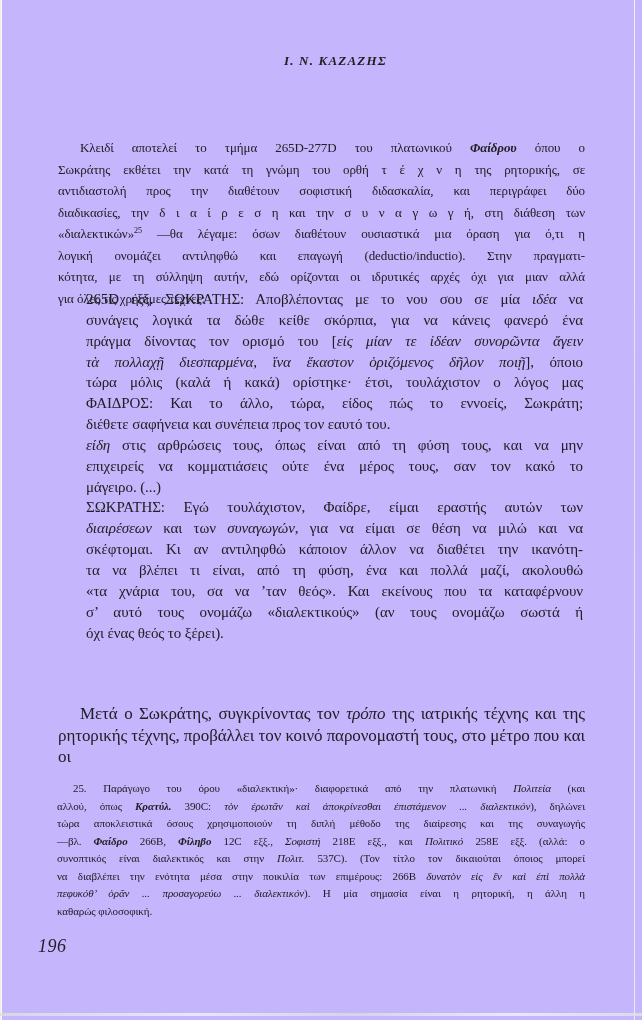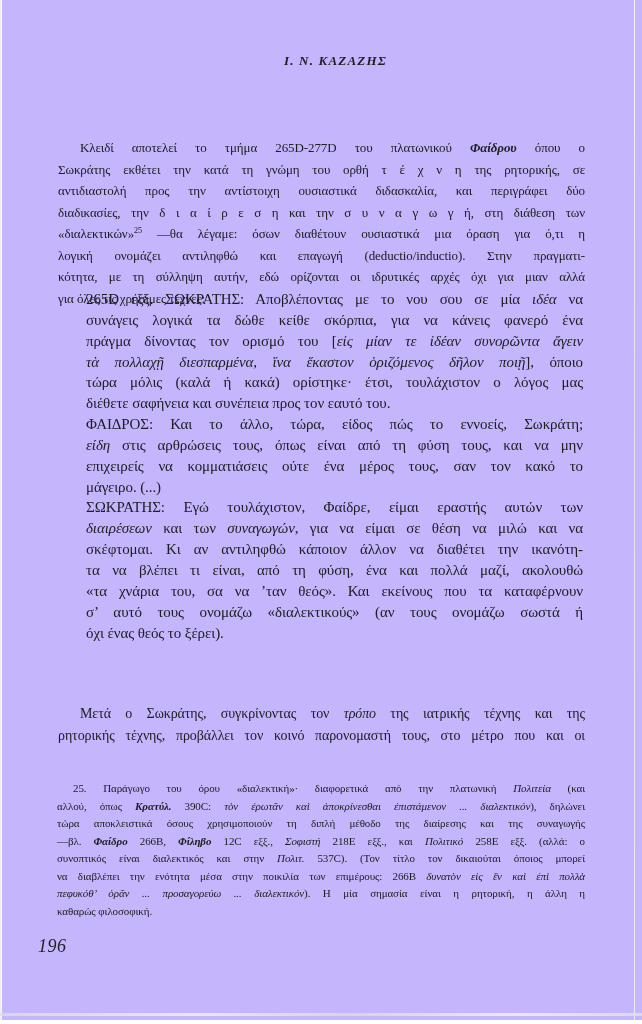--- a/index.html
+++ b/index.html
@@ -20,21 +20,21 @@
     padding-left: 28px;
     box-sizing: border-box;
     text-align: center;
     font-style: italic;
     font-weight: bold;
     font-size: 13px;
     letter-spacing: 1.2px;
   }
   .textblock { position: absolute; left: 58px; width: 527px; }
   .para1 { top: 93px;  font-size: 13px; line-height: 21.5px; margin-top: 44px; }
-  .para2 { top: 703px; font-size: 14px; line-height: 21.5px; }
+  .para2 { top: 703px; font-size: 17px; line-height: 21.5px; }
   .quote {
     position: absolute;
     left: 86px;
     width: 497px;
     top: 289px;
     font-size: 15px;
     line-height: 20.85px;
   }
   .footnote {
     position: absolute;
@@ -80,36 +80,36 @@
 </style>
 </head>
 <body>
 
 <div class="page">
   <div class="running-head">Ι. Ν. ΚΑΖΑΖΗΣ</div>
 
   <div class="textblock para1">
       <div class="line indent">Κλειδί αποτελεί το τμήμα 265D-277D του πλατωνικού <b><i>Φαίδρου</i></b> όπου ο</div>
       <div class="line">Σωκράτης εκθέτει την κατά τη γνώμη του ορθή τ έ χ ν η της ρητορικής, σε</div>
-      <div class="line">αντιδιαστολή προς την αντίστοιχη ουσιαστικά διδασκαλία, και περιγράφει δύο</div>
+      <div class="line">αντιδιαστολή προς την διαθέτουν σοφιστική διδασκαλία, και περιγράφει δύο</div>
       <div class="line">διαδικασίες, την δ ι α ί ρ ε σ η και την σ υ ν α γ ω γ ή, στη διάθεση των</div>
       <div class="line">«διαλεκτικών»<sup>25</sup> —θα λέγαμε: όσων διαθέτουν ουσιαστικά μια όραση για ό,τι η</div>
       <div class="line">λογική ονομάζει αντιληφθώ και επαγωγή (deductio/inductio). Στην πραγματι-</div>
       <div class="line">κότητα, με τη σύλληψη αυτήν, εδώ ορίζονται οι ιδρυτικές αρχές όχι για μιαν αλλά</div>
       <div class="line end">για όλες τις χρήσιμες τέχνες:</div>
     </div>
 
   <div class="quote">
       <div class="line">265D εξξ. ΣΩΚΡΑΤΗΣ: Αποβλέποντας με το νου σου σε μία <i>ιδέα</i> να</div>
       <div class="line">συνάγεις λογικά τα δώθε κείθε σκόρπια, για να κάνεις φανερό ένα</div>
       <div class="line">πράγμα δίνοντας τον ορισμό του [<i>εἰς μίαν τε ἰδέαν συνορῶντα ἄγειν</i></div>
       <div class="line"><i>τὰ πολλαχῇ διεσπαρμένα, ἵνα ἕκαστον ὁριζόμενος δῆλον ποιῇ</i>], όποιο</div>
       <div class="line">τώρα μόλις (καλά ή κακά) ορίστηκε· έτσι, τουλάχιστον ο λόγος μας</div>
+      <div class="line">ΦΑΙΔΡΟΣ: Και το άλλο, τώρα, είδος πώς το εννοείς, Σωκράτη;</div>
       <div class="line end">διέθετε σαφήνεια και συνέπεια προς τον εαυτό του.</div>
-      <div class="line">ΦΑΙΔΡΟΣ: Και το άλλο, τώρα, είδος πώς το εννοείς, Σωκράτη;</div>
       <div class="line"><i>είδη</i> στις αρθρώσεις τους, όπως είναι από τη φύση τους, και να μην</div>
       <div class="line">επιχειρείς να κομματιάσεις ούτε ένα μέρος τους, σαν τον κακό το</div>
       <div class="line end">μάγειρο. (...)</div>
       <div class="line">ΣΩΚΡΑΤΗΣ: Εγώ τουλάχιστον, Φαίδρε, είμαι εραστής αυτών των</div>
       <div class="line"><i>διαιρέσεων</i> και των <i>συναγωγών</i>, για να είμαι σε θέση να μιλώ και να</div>
       <div class="line">σκέφτομαι. Κι αν αντιληφθώ κάποιον άλλον να διαθέτει την ικανότη-</div>
       <div class="line">τα να βλέπει τι είναι, από τη φύση, ένα και πολλά μαζί, ακολουθώ</div>
       <div class="line">«τα χνάρια του, σα να ’ταν θεός». Και εκείνους που τα καταφέρνουν</div>
       <div class="line">σ’ αυτό τους ονομάζω «διαλεκτικούς» (αν τους ονομάζω σωστά ή</div>
       <div class="line end">όχι ένας θεός το ξέρει).</div>

